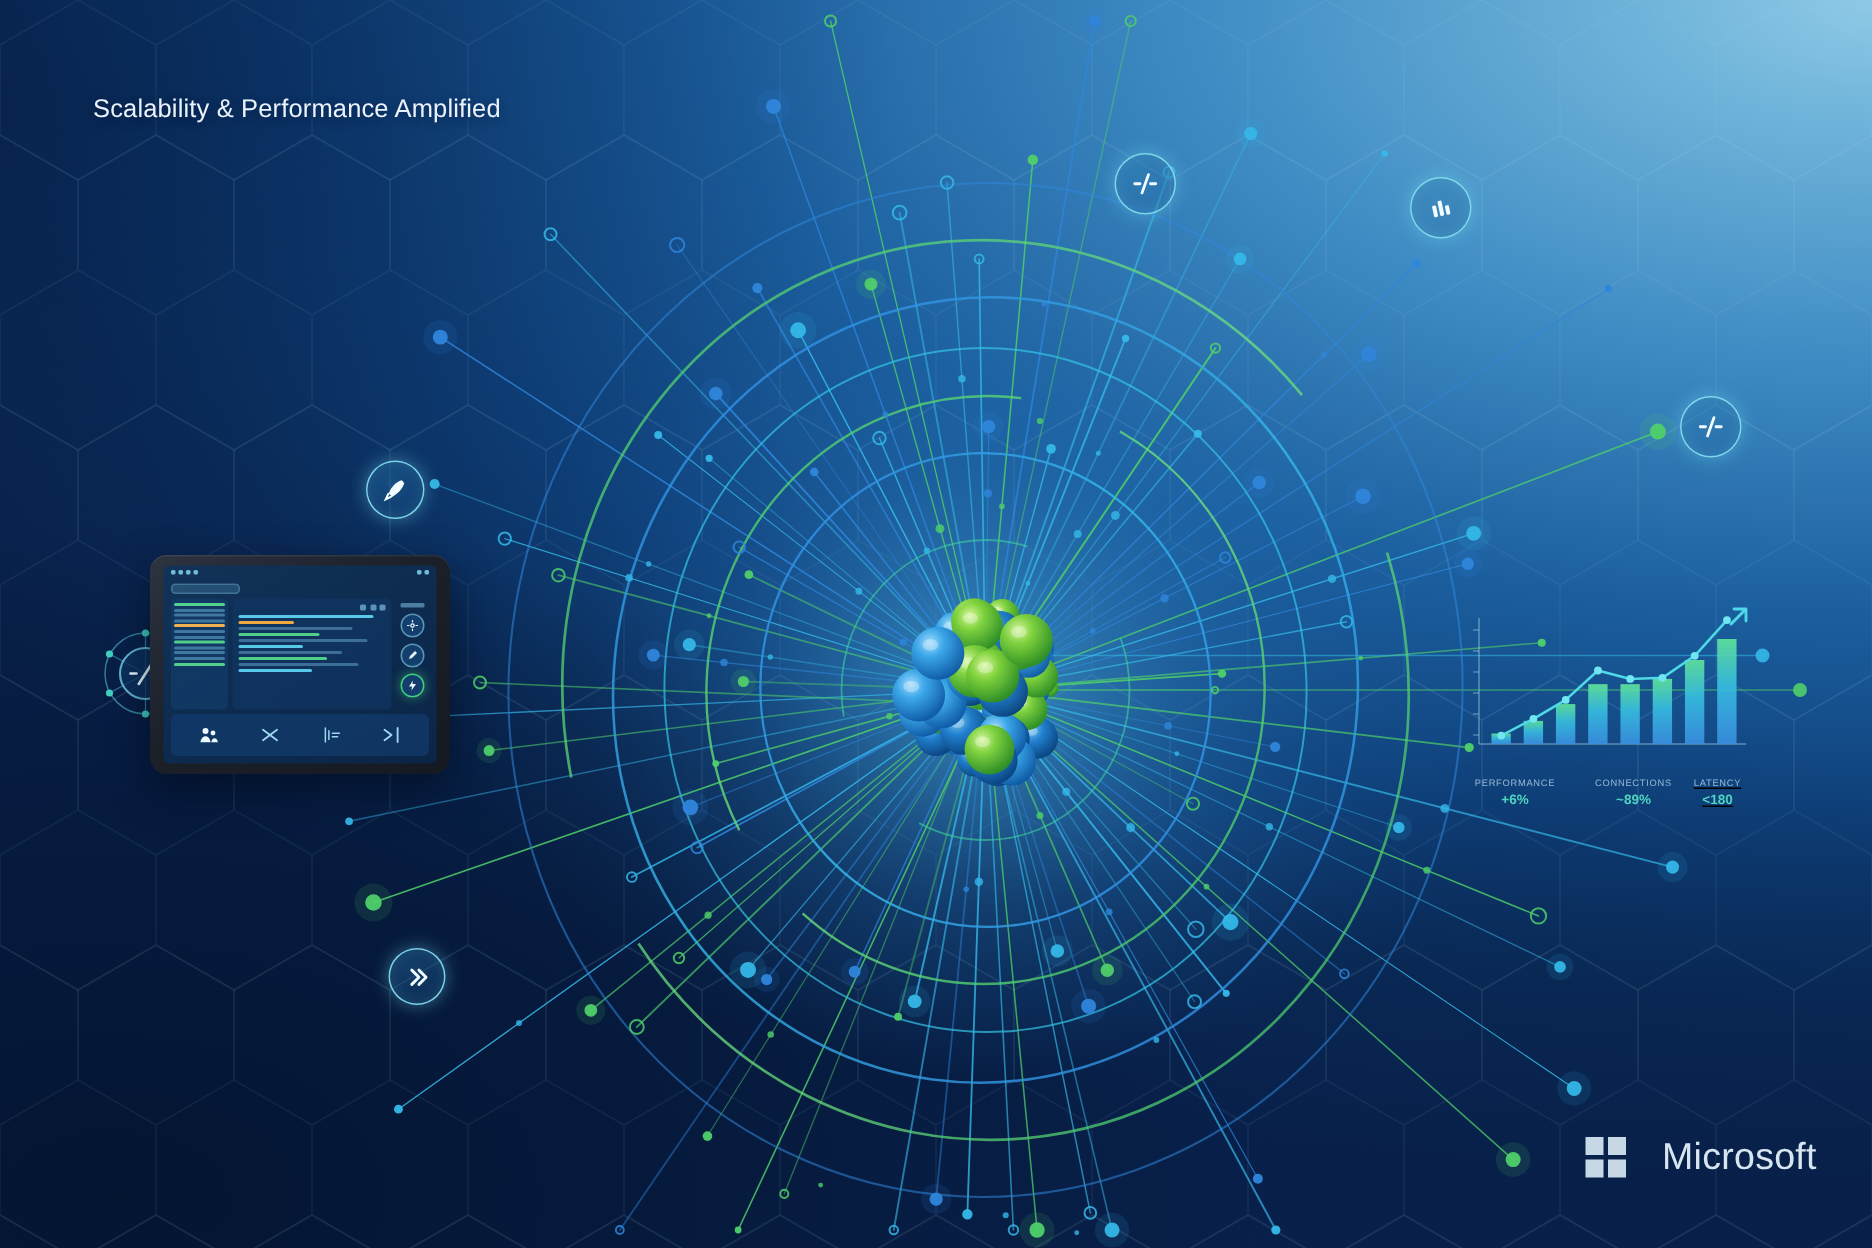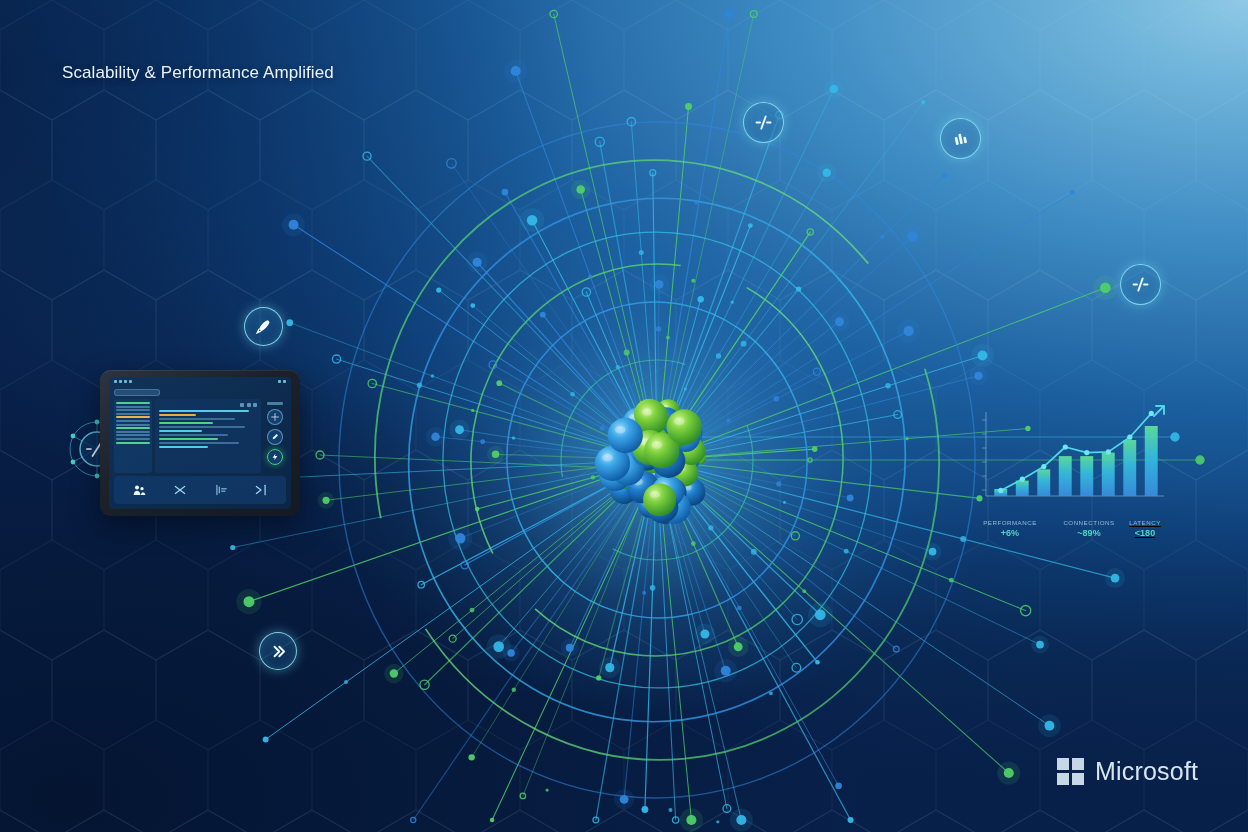--- a/index.html
+++ b/index.html
@@ -95,21 +95,21 @@
 
   
   .chartwrap { position:absolute; left:958px; top:368px; width:218px; height:172px; }
   .chart-svg { position:absolute; inset:0; }
   .chart-labels { position:absolute; left:0; right:0; bottom:0; height:36px; }
   .c-lab { position:absolute; text-align:center; }
   .c-lab .nm { font-size:6.2px; letter-spacing:.5px; color:rgba(196,226,245,.72); text-transform:uppercase; white-space:nowrap; }
   .c-lab .vl { font-size:9px; font-weight:bold; color:#4fd6c0; margin-top:2px; white-space:nowrap; }
 
   
-  .mslogo { position:absolute; left:1057px; top:757px; display:flex; align-items:center; gap:11px; }
+  .mslogo { position:absolute; left:1057px; top:757px; display:flex; align-items:center; gap:24px; }
   .ms-grid { width:27px; height:27px; display:grid; grid-template-columns:1fr 1fr; grid-template-rows:1fr 1fr; gap:2.6px; }
   .ms-grid span { display:block; background:#c6d8e6; }
   .ms-word { font-size:25px; color:#d6e5ef; letter-spacing:.2px; font-weight:normal; }
 </style>
 </head>
 <body>
 
 <div id="stage">
 
   <div class="bg-base"></div>

